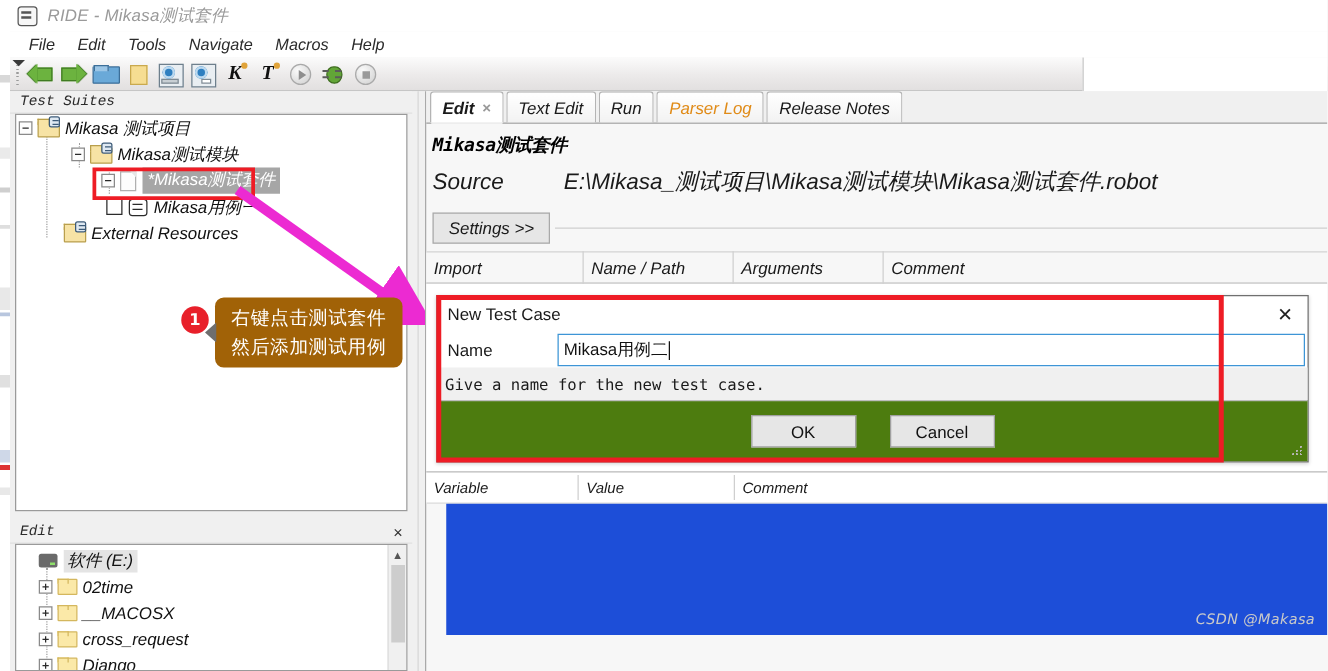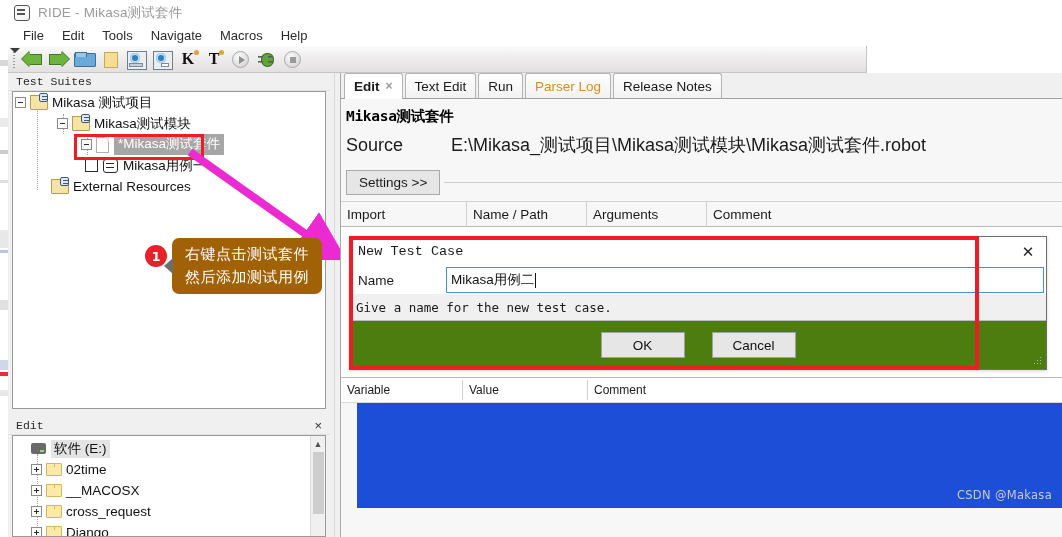--- a/index.html
+++ b/index.html
@@ -31,20 +31,21 @@
   .s6 { top: 360px; height: 10px; background:#cfd8e8; }
   .s7 { top: 372px; height: 4px;  background:#d33; }
   .s8 { top: 390px; height: 6px;  background:#e8e8e8; }
   .s9 { top: 118px; height: 9px;  background:#eaeaea; }
   .s10{ top: 250px; height: 3px;  background:#b8c6de; }
 
   
   .window {
     position: absolute; left: 8px; top: 0; width: 1054px; height: 537px;
     background: #f0f0f0;
+    font-style: italic;
   }
   .titlebar {
     position: absolute; left: 0; top: 0; width: 1054px; height: 25px;
     background: #ffffff;
     display: flex; align-items: center;
   }
   .title-icon {
     width: 16px; height: 16px; margin-left: 6px; margin-right: 8px;
     border: 1.5px solid #555; border-radius: 3px;
     position: relative; background: #f7f7f7; flex: 0 0 auto;
@@ -360,21 +361,21 @@
   
   .dialog {
     position:absolute; left:349px; top:236px; width:698px; height:134px;
     background:#ffffff; border:1px solid #6f6f6f;
     box-shadow: 0 1px 3px rgba(0,0,0,.18);
     z-index: 40;
   }
   .dlg-title {
     position:absolute; left:0; top:0; right:0; height:29px;
     display:flex; align-items:center; padding-left:8px;
-    font-size:13.5px; color:#1a1a1a;font-family:Liberation Mono, monospace;
+    font-size:13.5px; color:#1a1a1a;
   }
   .dlg-close {
     position:absolute; right:8px; top:5px; width:20px; height:20px;
     display:flex; align-items:center; justify-content:center;
     font-size:15px; color:#222; cursor:pointer;
   }
   .dlg-name-row {
     position:absolute; left:0; top:29px; right:0; height:28px;
     display:flex; align-items:center;
   }

